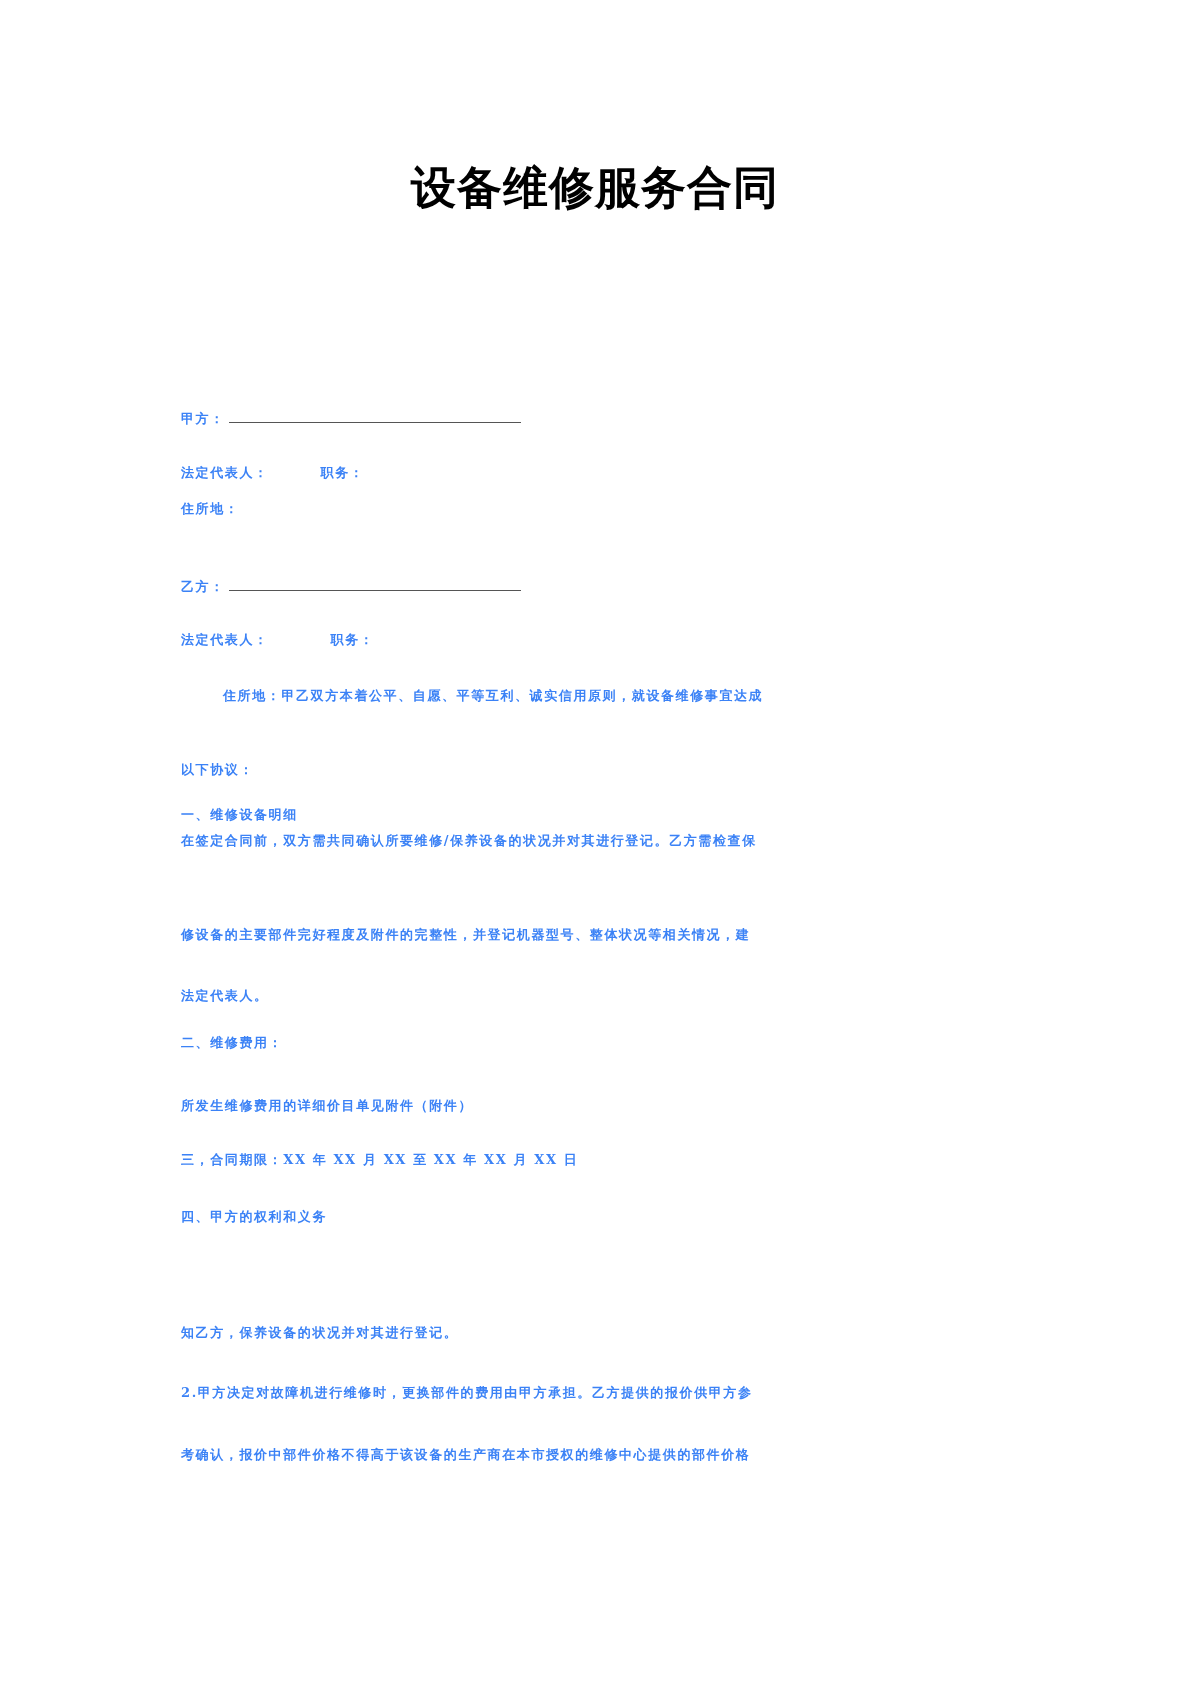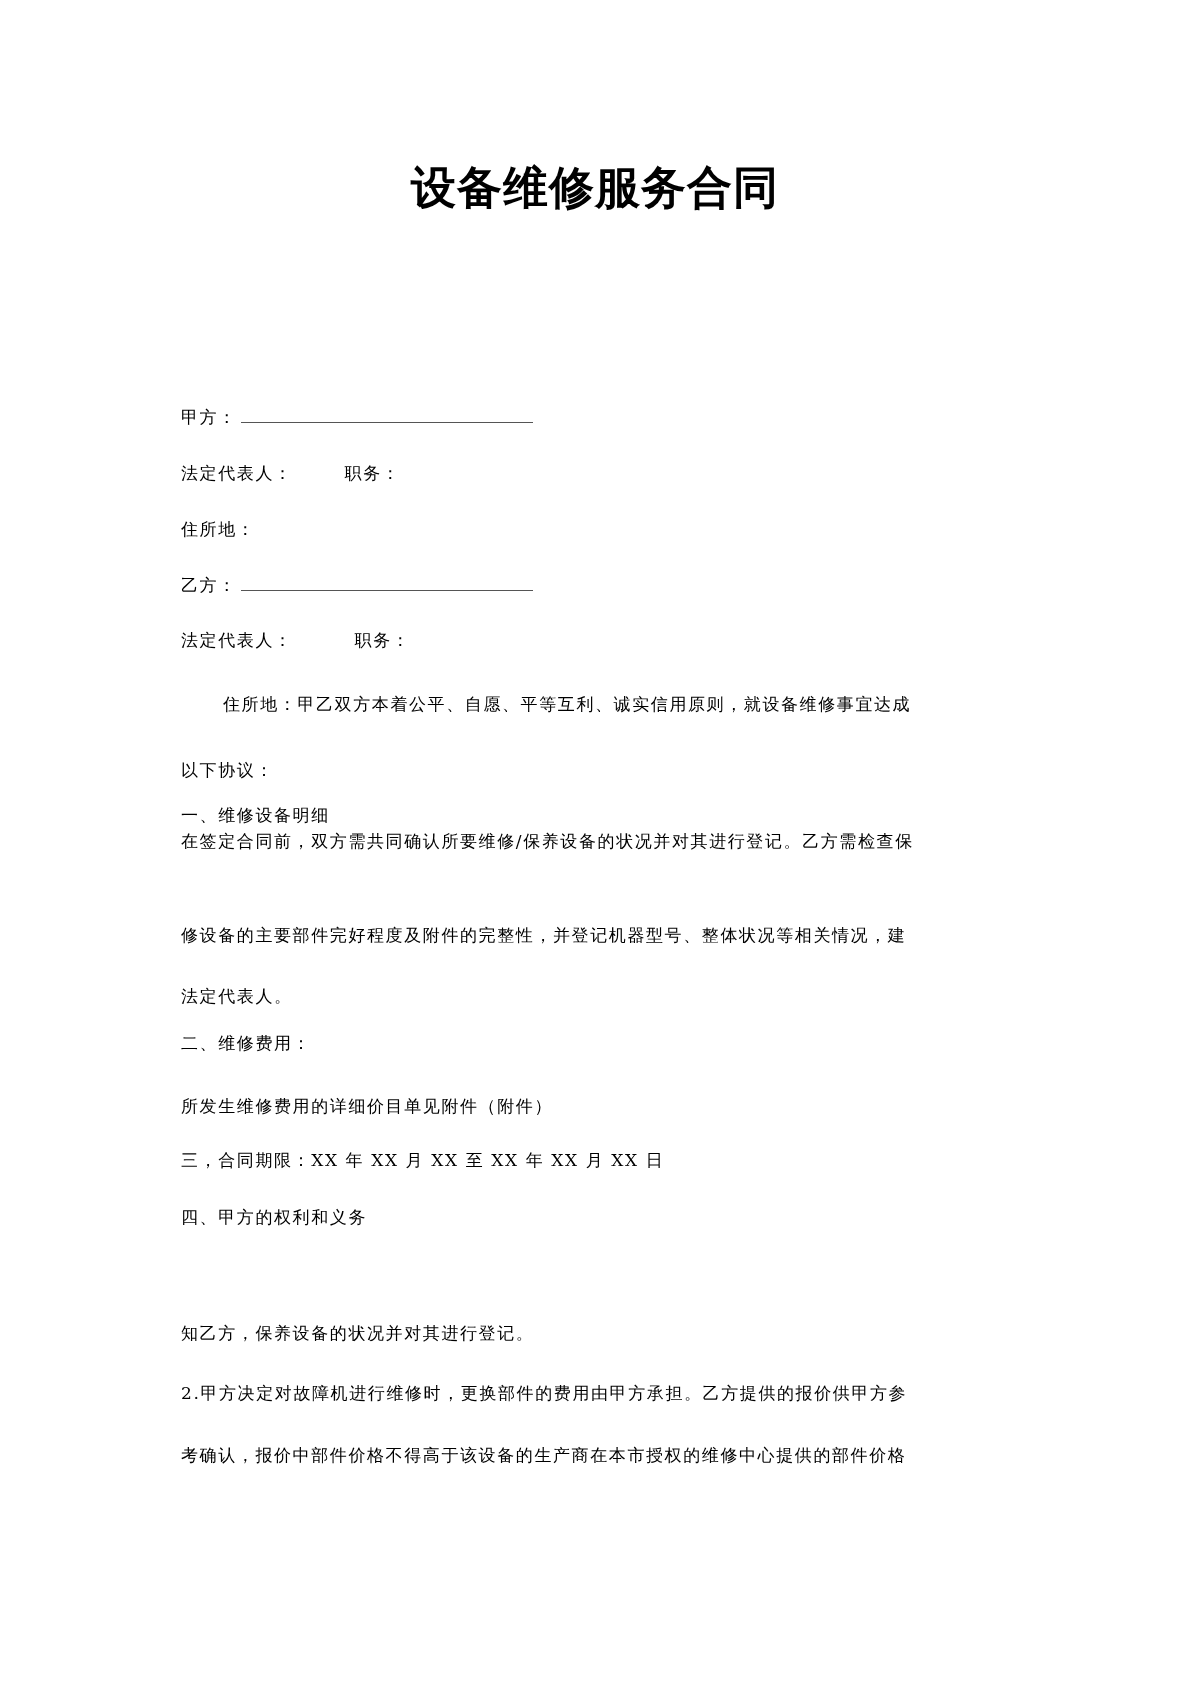--- a/index.html
+++ b/index.html
@@ -9,24 +9,24 @@
     color: #111111;
   }
   .page { position: absolute; left: 0; top: 0; width: 1190px; height: 1683px; background: #fff; }
   .title {
     position: absolute; left: 0; width: 1190px; top: 158px;
     text-align: center; font-size: 45px; font-weight: bold; letter-spacing: 1px;
     font-family: "DejaVu Serif", serif; color: #000;
   }
   .line {
     position: absolute; left: 181px; width: 840px;
-    font-size: 17px; line-height: 26px; white-space: nowrap;
-    letter-spacing: 1.6px; color: #000000;
+    font-size: 13px; line-height: 26px; white-space: nowrap;
+    letter-spacing: 1.6px; color: #3b82f6; font-weight: bold;
   }
-  .indent { left: 223px; margin-top: 8px; }
+  .indent { left: 223px; }
   .blank {
     display: inline-block; width: 292px; height: 18px;
     border-bottom: 1px solid #555; vertical-align: baseline; margin-left: 4px;
   }
   .gap { display: inline-block; width: 52px; }
   .gap2 { display: inline-block; width: 62px; }
 </style>
 </head>
 <body>
 
@@ -35,21 +35,21 @@
   <div class="title">设备维修服务合同</div>
 
   <div class="line" style="top:404px;">
     <span>甲方：</span><span class="blank"></span>
   </div>
 
   <div class="line" style="top:460px;">
     <span>法定代表人：</span><span class="gap"></span><span>职务：</span>
   </div>
 
-  <div class="line" style="top:516px;">
+  <div class="line" style="top:496px;">
     <span>住所地：</span>
   </div>
 
   <div class="line" style="top:572px;">
     <span>乙方：</span><span class="blank"></span>
   </div>
 
   <div class="line" style="top:627px;">
     <span>法定代表人：</span><span class="gap2"></span><span>职务：</span>
   </div>

